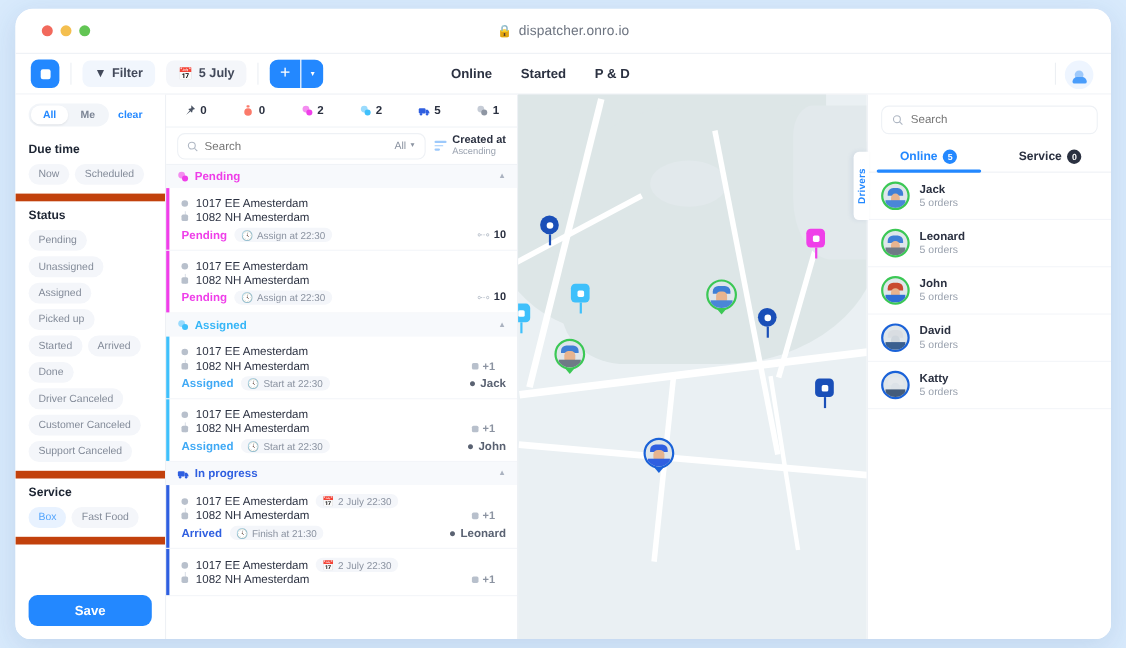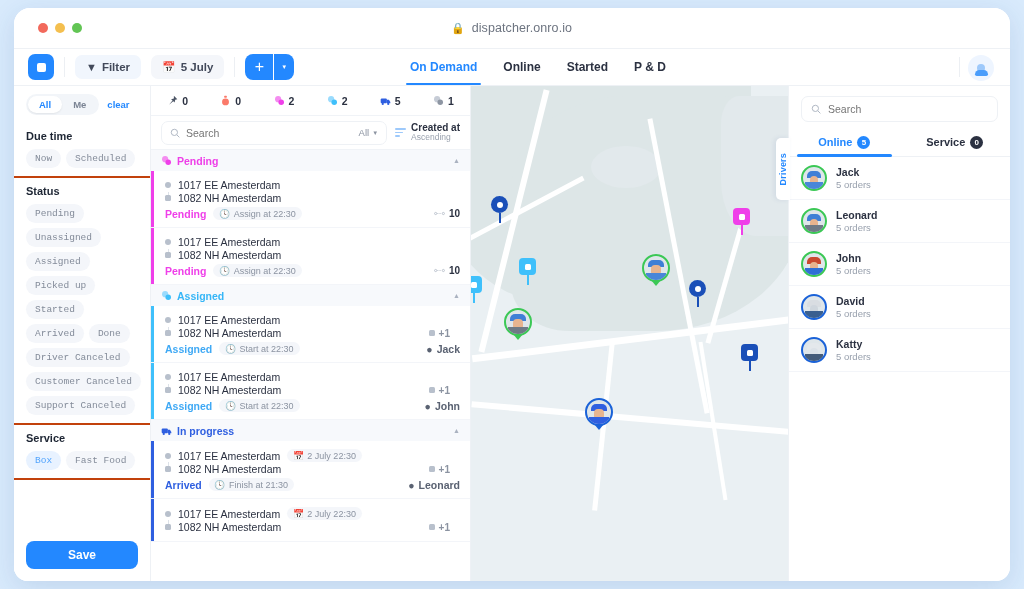--- a/index.html
+++ b/index.html
@@ -71,25 +71,25 @@
   
   .body { display: flex; height: 495px; }
 
   
   .sidebar { width: 137px; border-right: 1px solid #eef1f5; position: relative; background:#fff; }
   .seg-row { display:flex; align-items:center; padding: 8px 10px 8px 12px; gap: 0; }
   .seg { background: #f2f5f9; border-radius: 12px; display:flex; padding: 2px; }
   .seg div { font-size: 9.5px; padding: 3px 11px; border-radius: 10px; color: #7b8494; font-weight:600; }
   .seg div.on { background: #fff; color: #2388ff; box-shadow: 0 1px 2px rgba(0,0,0,.07); }
   .clear { font-size: 9.5px; color: #2388ff; margin-left: 8px; font-weight: 600; }
-  .fsec { padding: 7px 12px 8px; border-bottom: 2px solid #c2410c; }
+  .fsec { padding: 7px 12px 8px; border-bottom: 7px solid #c2410c; }
   .fsec h4 { font-size: 11px; color: #1d2533; margin-bottom: 7px; font-weight: 700; }
   .chips { display: flex; flex-wrap: wrap; gap: 5px; }
   .chip { font-size: 9.5px; color: #838b99; background: #f4f6fa; border-radius: 11px;
-    padding: 4px 9px; white-space: nowrap; font-family: Liberation Mono, monospace; }
+    padding: 4px 9px; white-space: nowrap; }
   .chip.sel { background: #e8f2ff; color: #52a4fd; }
   .save-wrap { position: absolute; left: 0; right: 0; bottom: 0; padding: 10px 12px 12px;
     background: linear-gradient(to top,#fff 60%,rgba(255,255,255,0)); }
   .save-btn { height: 28px; background: #2388ff; color: #fff; border-radius: 8px;
     display:flex; align-items:center; justify-content:center; font-size: 12px; font-weight: 700; }
 
   
   .orders { width: 320px; border-right: 1px solid #eef1f5; background:#fff; display:flex; flex-direction:column; }
   .count-row { height: 30px; display:flex; align-items:center; border-bottom: 1px solid #f0f3f7; }
   .cnt { flex:1; display:flex; align-items:center; justify-content:center; gap: 4px;
@@ -211,21 +211,20 @@
       <span class="gl" style="color:#6fb4fb;">📅</span>
       <span>5 July</span>
     </div>
     <div class="tb-div"></div>
     <div class="plus-group">
       <div class="plus-main">+</div>
       <div class="plus-sep"></div>
       <div class="plus-caret">▾</div>
     </div>
     <div class="tabs">
-      <div class="tab active">On Demand</div>
       <div class="tab">Online</div>
       <div class="tab">Started</div>
       <div class="tab">P &amp; D</div>
     </div>
     <div class="tb-div2"></div>
     <div class="avatar-btn">
       <span class="av-head"></span>
       <span class="av-body"></span>
     </div>
   </div>

